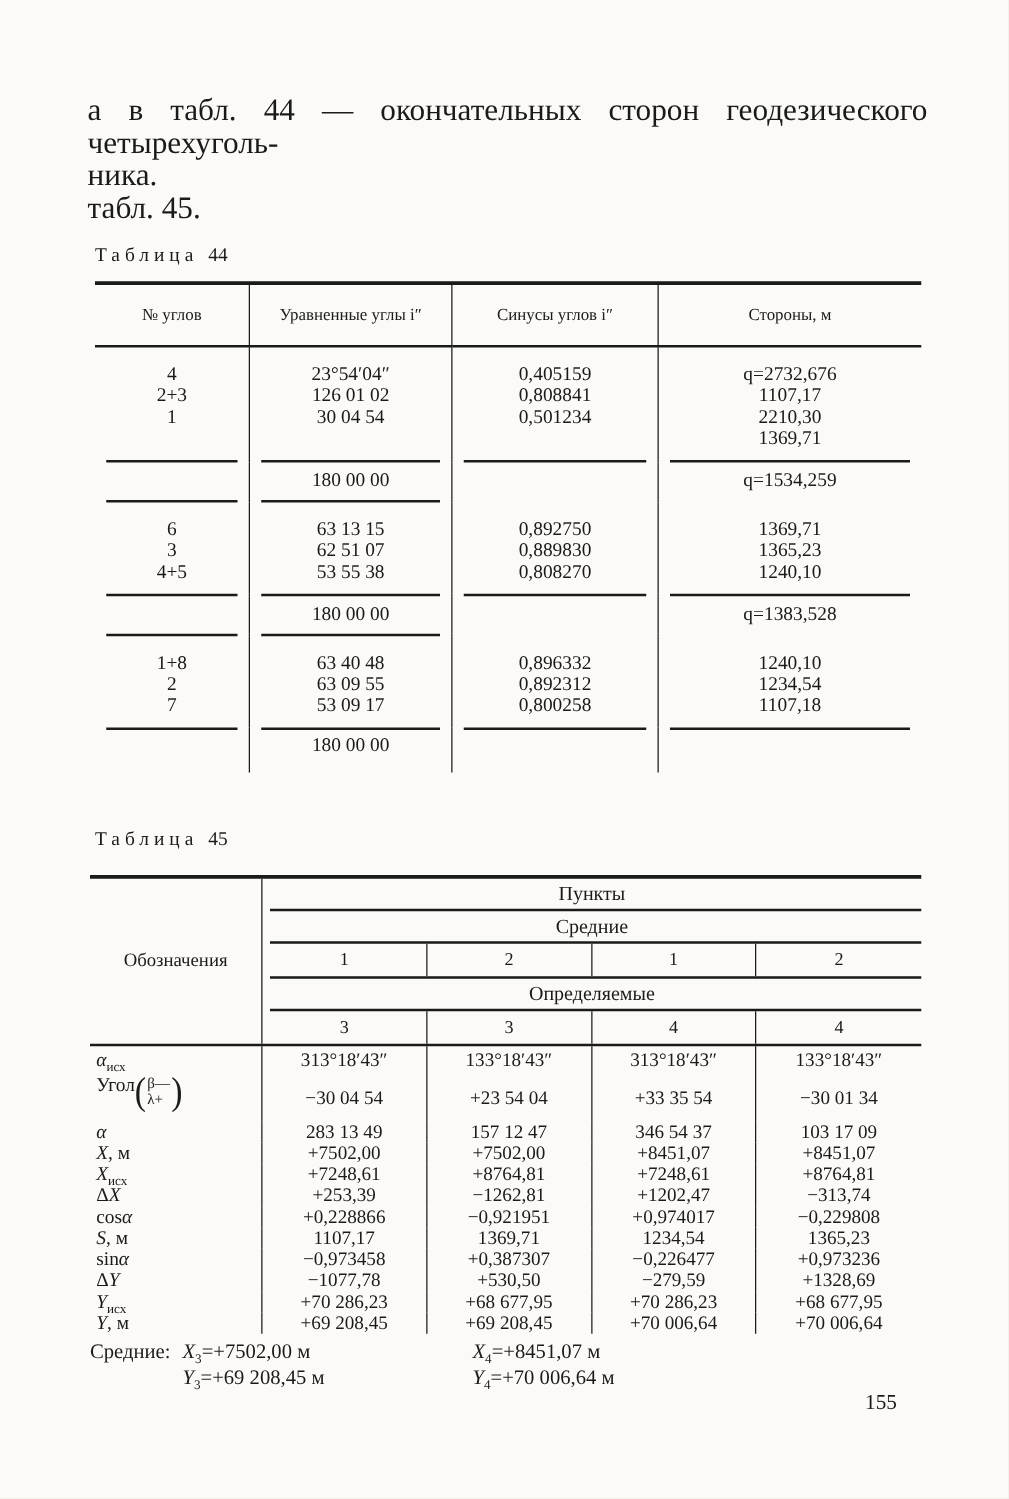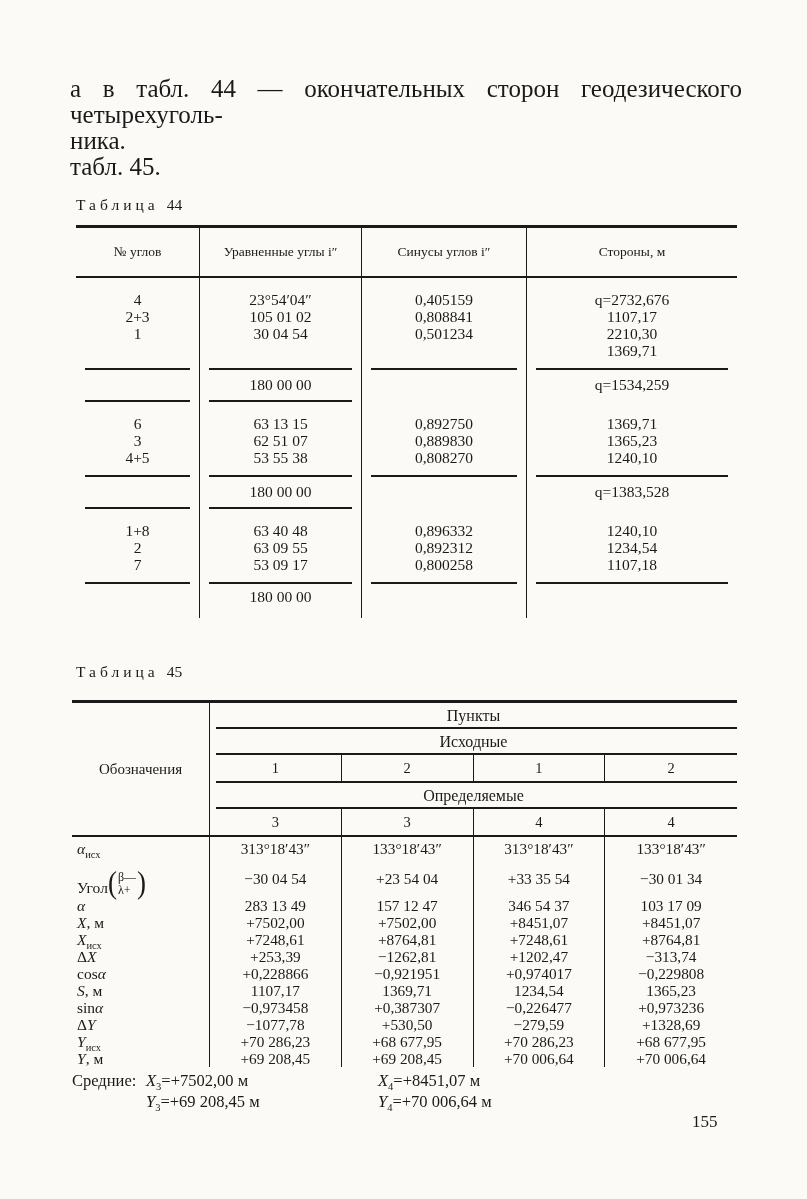--- a/index.html
+++ b/index.html
@@ -44,21 +44,21 @@
   .numrow .nc.last { border-right:none; }
   .t45row { display:grid; grid-template-columns:138px repeat(4,1fr); height:17px; line-height:17px; }
   .t45row.first { height:23px; line-height:23px; }
   .t45row.tall { height:37px; line-height:37px; }
   .lc { border-right:1.5px solid #1a1a1a; text-align:left; padding-left:5px; font-size:15.5px; }
   .vc { border-right:1.4px solid #1a1a1a; text-align:center; font-size:15.3px; }
   .vc.last { border-right:none; }
   sub { font-size:10.5px; line-height:0; }
   .var { font-style:italic; }
   .pre { font-style:normal; }
-  .ugol { display:flex; align-items:flex-end; line-height:normal; }
+  .ugol { display:flex; align-items:flex-start; line-height:normal; }
   .bigp { font-size:27px; font-weight:400; transform:scaleY(1.15); display:inline-block; line-height:1; }
   .stk { display:inline-flex; flex-direction:column; font-size:12px; line-height:13px; text-align:left; margin:0 1px; }
   
   .means { position:absolute; left:72px; top:1070px; font-size:16.5px; line-height:21px; height:46px; width:600px; }
   .means .mlabel { position:absolute; left:0; top:0; }
   .means .g1 { position:absolute; left:74px; top:0; }
   .means .g2 { position:absolute; left:306px; top:0; }
   .pageno { position:absolute; left:692px; top:1112px; width:54px; text-align:left; font-size:17px; }
 </style>
 </head>
@@ -85,21 +85,21 @@
     </div>
 
     <div class="row4 band">
       <div class="c4">
         <div class="ln">4</div>
         <div class="ln">2+3</div>
         <div class="ln">1</div>
       </div>
       <div class="c4">
         <div class="ln">23°54′04″</div>
-        <div class="ln">105 01 02</div>
+        <div class="ln">126 01 02</div>
         <div class="ln">30 04 54</div>
       </div>
       <div class="c4">
         <div class="ln">0,405159</div>
         <div class="ln">0,808841</div>
         <div class="ln">0,501234</div>
       </div>
       <div class="c4 last">
         <div class="ln">q=2732,676</div>
         <div class="ln">1107,17</div>
@@ -238,21 +238,21 @@
   <div class="ttl ttl45">
     <span class="tw">Таблица</span><span>45</span>
   </div>
 
   <div class="t45">
     <div class="t45head">
       <div class="t45lbl">Обозначения</div>
       <div class="hz">
         <div class="hline">Пункты</div>
         <div class="hrule"></div>
-        <div class="hline">Исходные</div>
+        <div class="hline">Средние</div>
         <div class="hrule"></div>
         <div class="numrow">
           <div class="nc">1</div>
           <div class="nc">2</div>
           <div class="nc">1</div>
           <div class="nc last">2</div>
         </div>
         <div class="hrule"></div>
         <div class="hline">Определяемые</div>
         <div class="hrule"></div>

